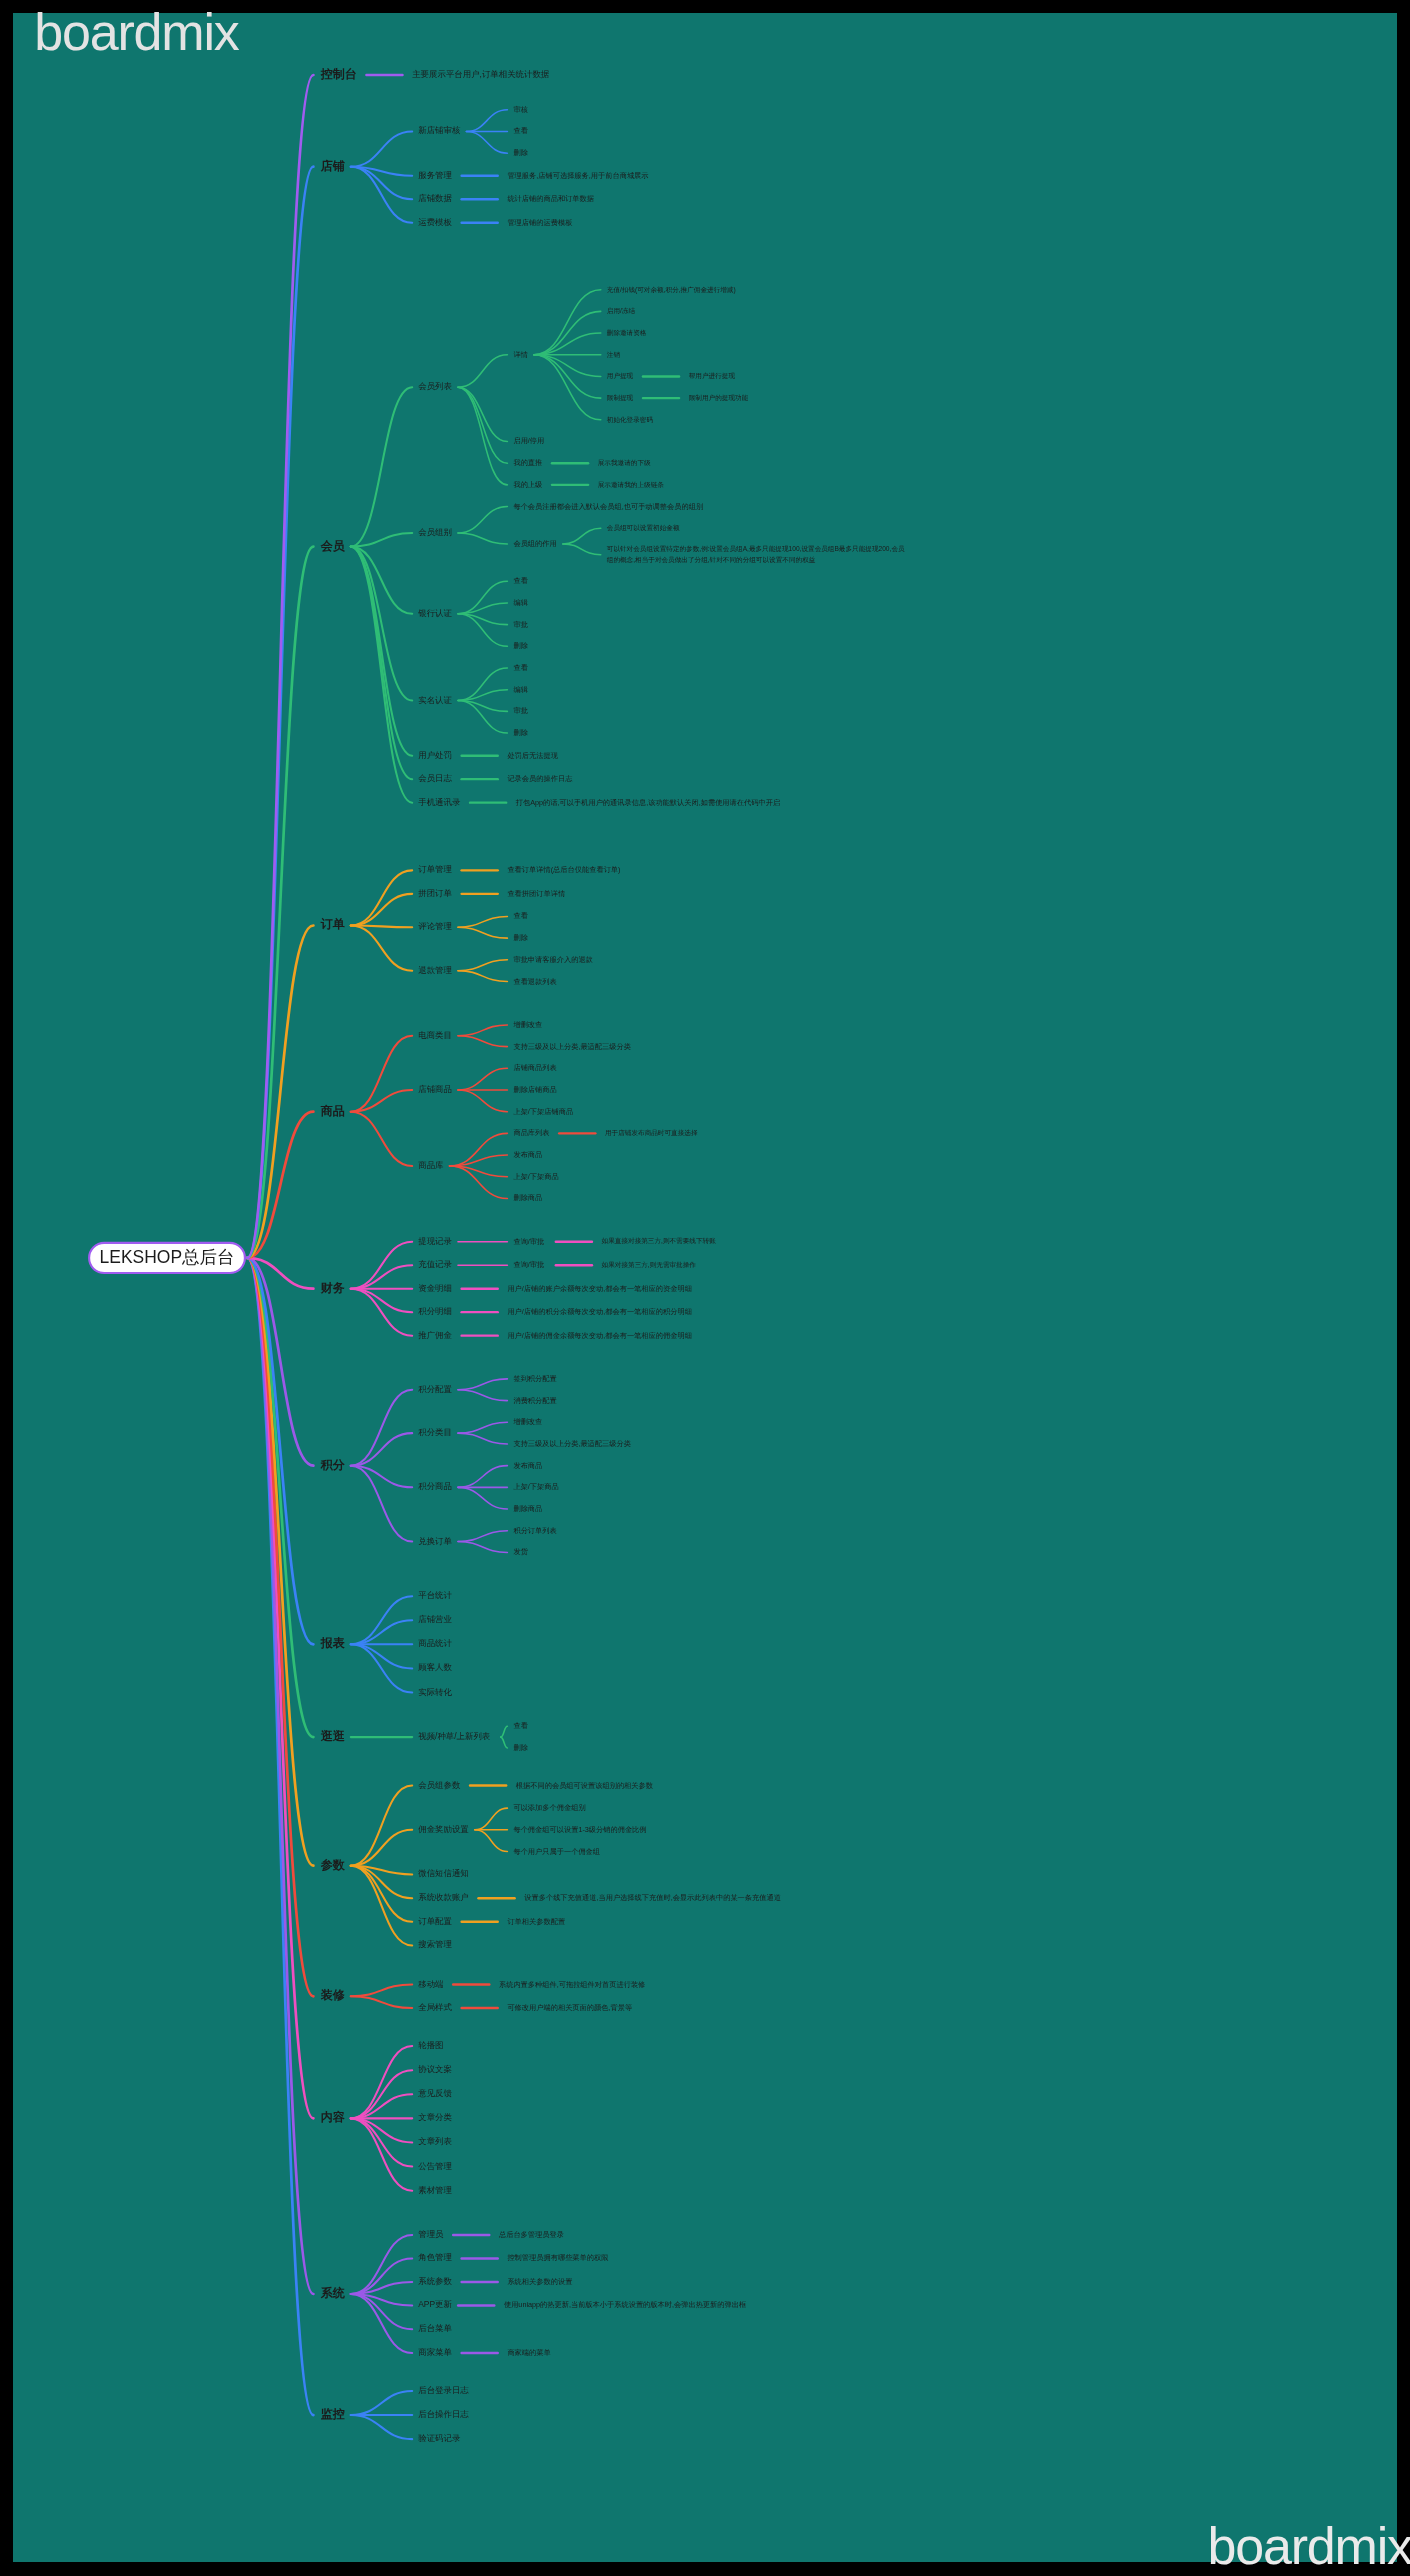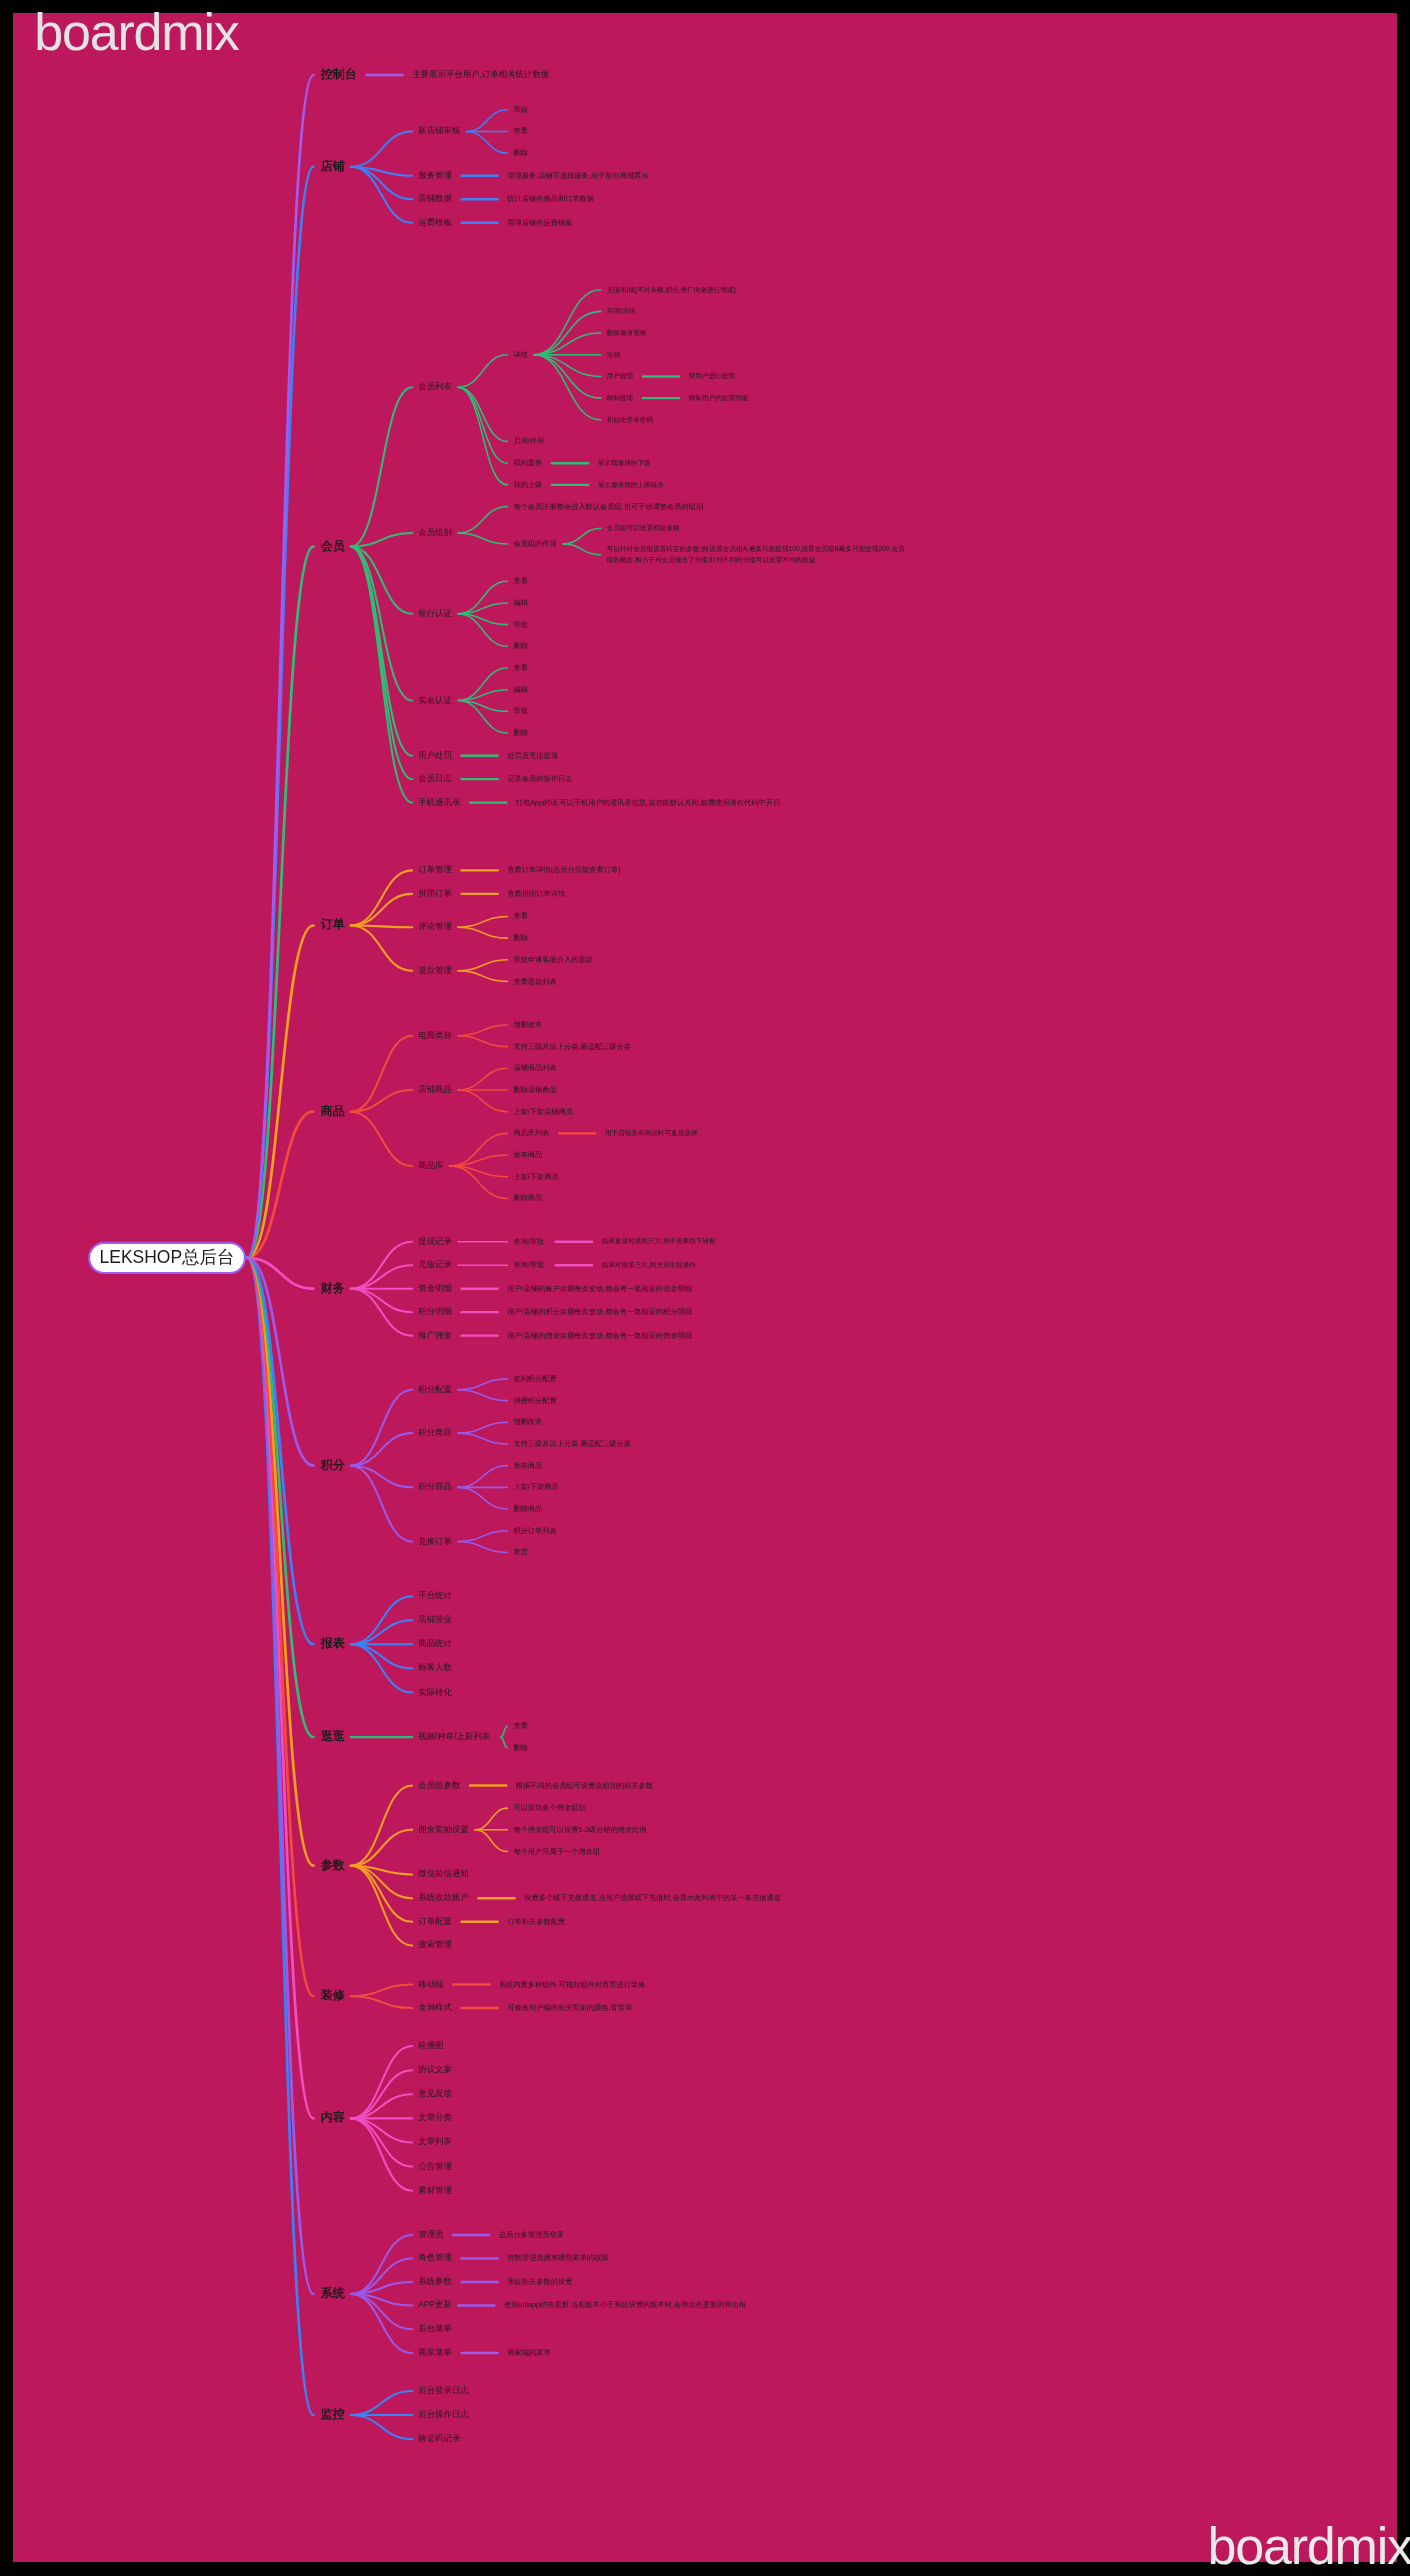--- a/index.html
+++ b/index.html
@@ -1,18 +1,18 @@
 <!DOCTYPE html>
 <html style="font-size:9.6px"><head>
 <meta charset="utf-8">
 <style>
   html,body{margin:0;padding:0;background:#000;}
   #page{position:relative;width:1410px;height:2576px;background:#000;overflow:hidden;
         font-family:"Liberation Sans","DejaVu Sans",sans-serif;}
-  #canvas{position:absolute;left:13.3px;top:13.3px;width:1384px;height:2549px;background:#be185d;}
+  #canvas{position:absolute;left:13.3px;top:13.3px;width:1384px;height:2549px;background:#0f766e;}
   #wm-top{position:absolute;left:21px;top:-11px;font-size:52px;color:#e3e3e3;
           letter-spacing:-1.2px;font-family:"Liberation Sans",sans-serif;user-select:none;}
   #wm-bot{position:absolute;right:-14.5px;bottom:-13.3px;font-size:52px;color:#eaeaea;
           letter-spacing:-1.2px;font-family:"Liberation Sans",sans-serif;user-select:none;}
   svg{position:absolute;left:0;top:0;}
   .lbl{font-family:"Liberation Sans","DejaVu Sans",sans-serif;fill:#1b1b1b;
        dominant-baseline:middle;}
   .root-label{font-size:29px;}
   .l1-label{font-size:20px;font-weight:bold;}
   .l2-label{font-size:14px;}

